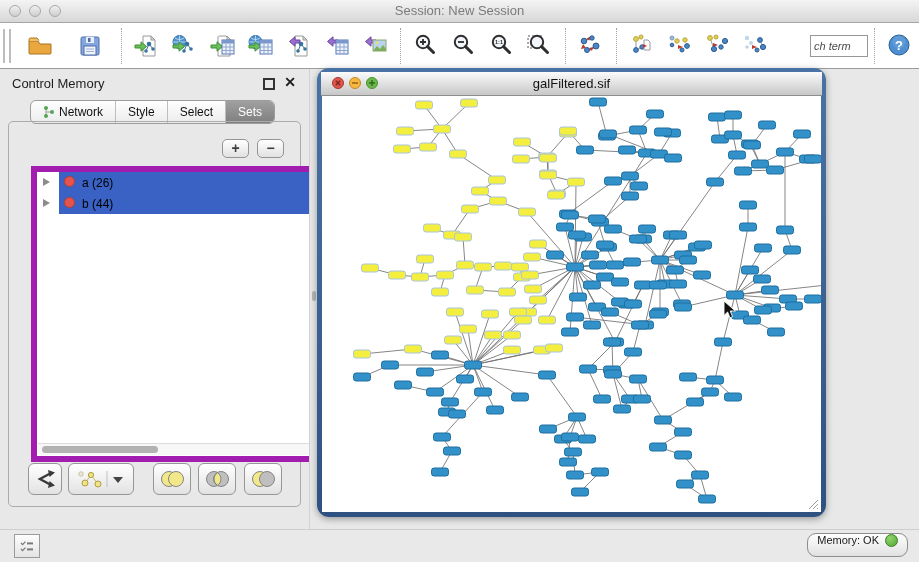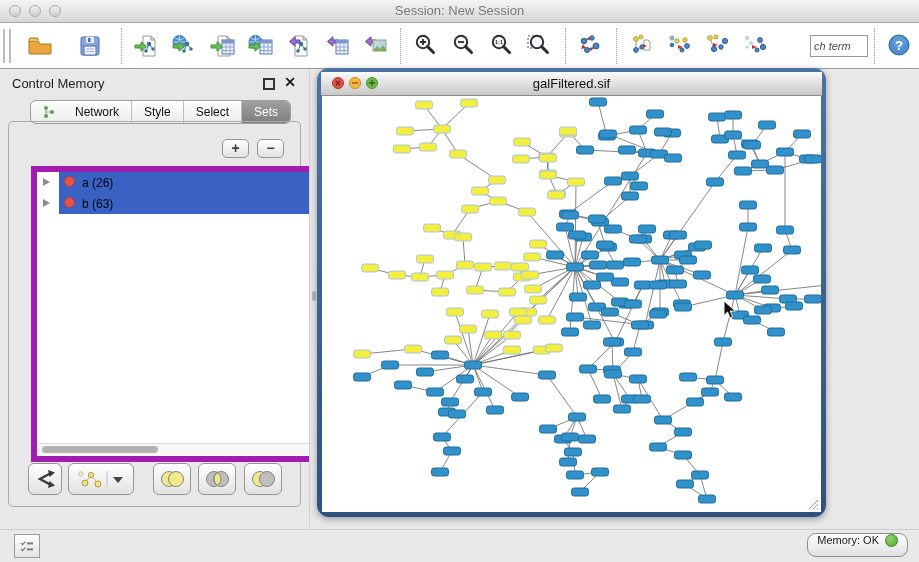--- a/index.html
+++ b/index.html
@@ -26,21 +26,21 @@
     background:#fff;font-style:italic;color:#4a4a4a;font-size:11px;padding:1px 3px;
     font-family:"Liberation Sans",sans-serif}
   
   .cp-header{position:absolute;top:69px;left:0;width:309px;height:27px}
   .cp-title{position:absolute;left:12px;top:7px;font-size:13px;color:#1d1d1d}
   .cp-float{position:absolute;right:34px;top:9px;width:8px;height:8px;border:2px solid #333}
   .cp-close{position:absolute;right:13px;top:5px;font-size:14px;font-weight:bold;color:#1d1d1d}
   .tabs{position:absolute;left:30px;top:100px;height:22px;display:flex;
     border:1px solid #9d9d9d;border-radius:6px;overflow:hidden;
     background:linear-gradient(#fefefe,#ececec)}
-  .tab{display:flex;align-items:center;justify-content:center;gap:20px;
+  .tab{display:flex;align-items:center;justify-content:center;gap:4px;
     font-size:12px;color:#101010;padding:0 12px;border-right:1px solid #bdbdbd}
   .tab:last-child{border-right:none}
   .tab.active{background:linear-gradient(#a0a0a0,#7f7f7f);color:#fff;border-right:none}
   .panel{position:absolute;left:8px;top:121px;width:291px;height:384px;
     border:1px solid #ababab;border-radius:5px}
   .pmbtn{position:absolute;top:17px;width:27px;height:19px;border:1px solid #959595;
     border-radius:5px;background:linear-gradient(#ffffff,#e1e1e1);
     font-weight:bold;color:#3c3c3c;font-size:14px;line-height:17px;text-align:center;padding:0}
   .setlist{position:absolute;left:22px;top:44px;width:273px;height:284px;
     background:#fff;border:6px solid #a21caf;overflow:hidden}
@@ -330,21 +330,21 @@
       <div class="srow">
         <div class="sel"></div>
         <span class="tri"></span>
         <span class="sdot"></span>
         <span class="slabel">a (26)</span>
       </div>
       <div class="srow">
         <div class="sel"></div>
         <span class="tri"></span>
         <span class="sdot"></span>
-        <span class="slabel">b (63)</span>
+        <span class="slabel">b (44)</span>
       </div>
       <div class="hscroll">
         <div class="hthumb"></div>
       </div>
     </div>
 
   <div class="actions">
     <button class="abtn" style="left:19px;top:341px;width:34px">
       <svg width="22" height="20">
         <path d="M17 4 L6 10 L17 16" stroke="#3a3a3a" stroke-width="2.4" fill="none"></path>

